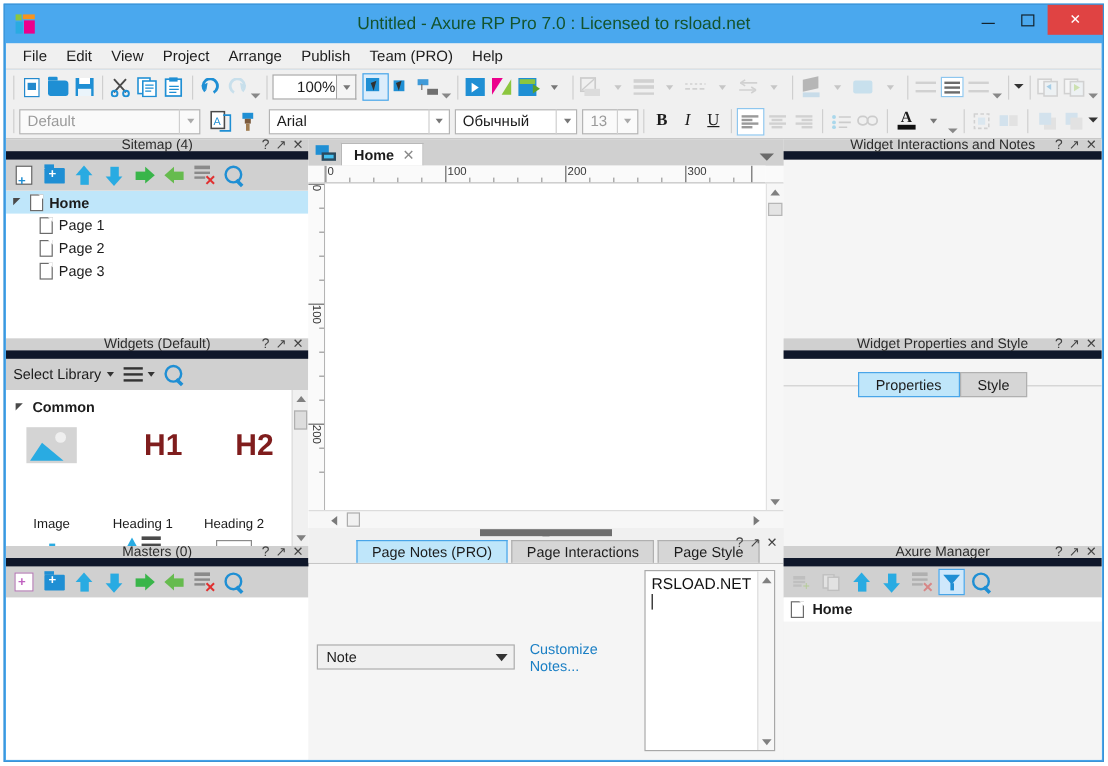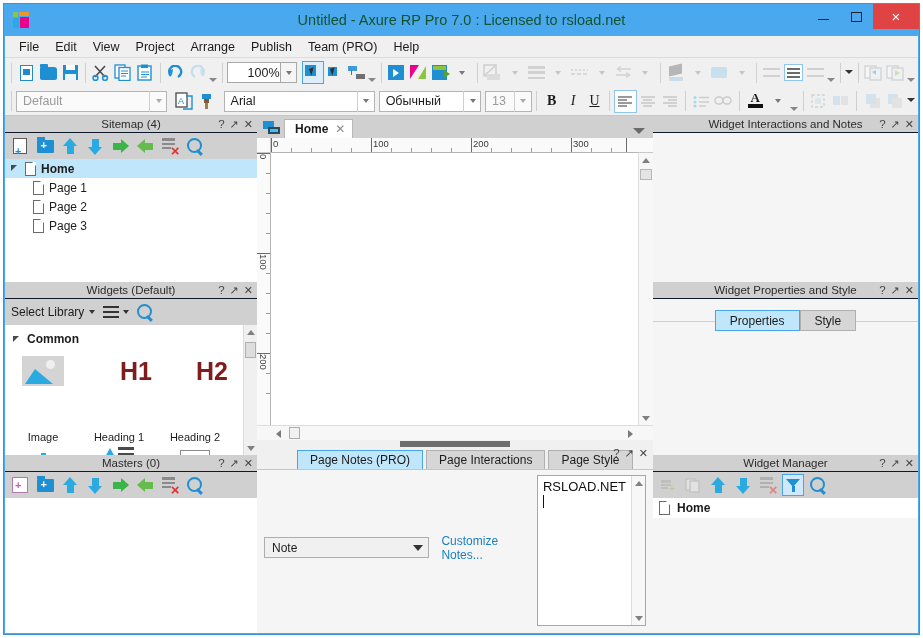--- a/index.html
+++ b/index.html
@@ -167,21 +167,21 @@
     background: #f0f0f0; min-height: 0;
   }
   .col-left { width: 252px; flex: 0 0 252px; display: flex; flex-direction: column; }
   .col-center { flex: 1 1 auto; display: flex; flex-direction: column; min-width: 0; }
   .col-right { width: 265px; flex: 0 0 265px; display: flex; flex-direction: column; }
 
   .panel { display: flex; flex-direction: column; min-height: 0; background: #f5f5f5; }
   .panel-head {
     height: 17px; flex: 0 0 17px; background: #d0d0d0;
     display: flex; align-items: center; position: relative;
-    border-bottom: 1px solid #0f172a;
+    border-bottom: 7px solid #0f172a;
   }
   .panel-title {
     position: absolute; left: 0; right: 0; text-align: center;
     font-size: 11.5px; color: #2b2b2b; line-height: 17px;
   }
   .panel-btns { margin-left: auto; display: flex; align-items: center; padding-right: 4px; z-index:2; gap:5px; }
   .pbtn { font-size: 11px; color: #444; line-height: 11px; cursor: default; }
   .pbtn.q { font-size: 11.5px; }
   .pbtn.pop { transform: rotate(0deg); }
   .panel-toolbar {
@@ -1121,21 +1121,21 @@
         <div class="rp-body">
           <div class="seg-tabs" style="margin-top:5px">
             <div class="seg active">Properties</div>
             <div class="seg">Style</div>
           </div>
         </div>
       </div>
 
       <div class="panel" style="flex:0 0 178px">
         <div class="panel-head">
-          <div class="panel-title">Widget Manager</div>
+          <div class="panel-title">Axure Manager</div>
           <div class="panel-btns">
             <span class="pbtn q">?</span>
             <span class="pbtn pop">↗</span>
             <span class="pbtn">✕</span>
           </div>
         </div>
         <div class="panel-toolbar">
           <div class="pt-btn" style="opacity:.4">
             <svg width="17" height="15" viewBox="0 0 17 15">
                 <rect x="1" y="2" width="10" height="3" fill="#a8a8a8"></rect>

